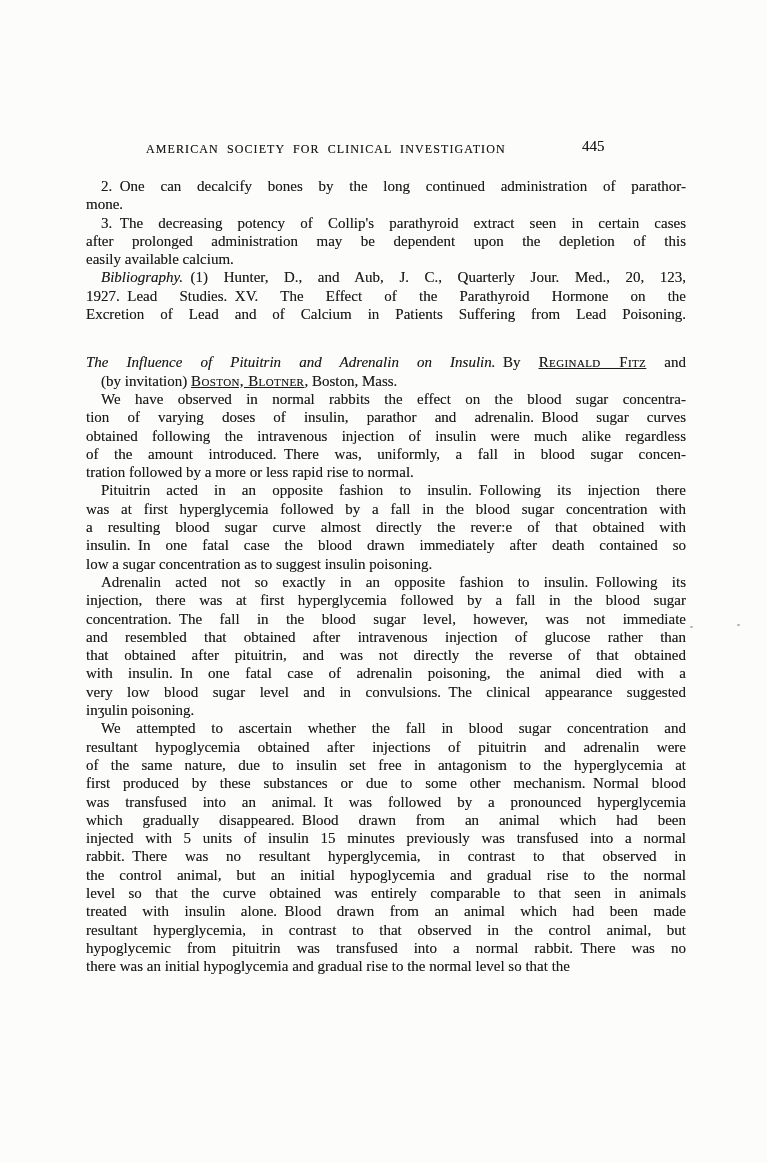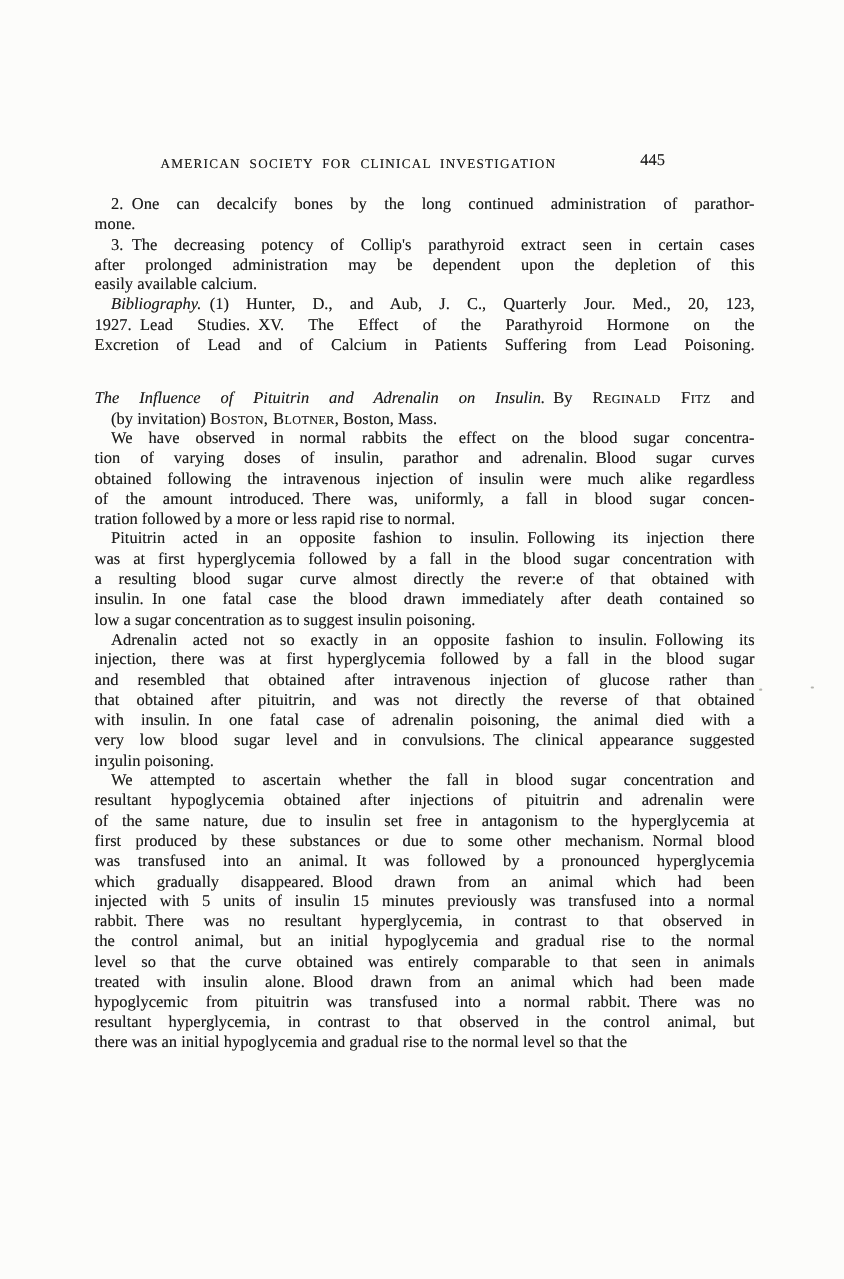--- a/index.html
+++ b/index.html
@@ -44,21 +44,21 @@
   .para { margin: 0; }
   .para.gap { margin-top: 30px; }
   .line {
     text-align: justify;
     text-align-last: justify;
   }
   .line.last { text-align-last: left; }
   .line.jlast { text-align-last: justify; }
   .line.indent { text-indent: 15px; }
   .i  { font-style: italic; }
-  .sc { font-variant: small-caps; letter-spacing: 0.4px; }
+  .sc { font-variant: small-caps; letter-spacing: 0.4px; text-decoration: underline; }
   
   .speck {
     position: absolute;
     width: 3px; height: 2px;
     background: #b5b5b0;
     border-radius: 1px;
   }
   .speck-a { left: 690px; top: 626px; }
   .speck-b { left: 737px; top: 624px; }
 </style>
@@ -101,40 +101,41 @@
       <div class="para">
         <div class="line indent">Pituitrin acted in an opposite fashion to insulin. Following its injection there</div>
         <div class="line">was at first hyperglycemia followed by a fall in the blood sugar concentration with</div>
         <div class="line">a resulting blood sugar curve almost directly the rever:e of that obtained with</div>
         <div class="line">insulin. In one fatal case the blood drawn immediately after death contained so</div>
         <div class="line last">low a sugar concentration as to suggest insulin poisoning.</div>
       </div>
       <div class="para">
         <div class="line indent">Adrenalin acted not so exactly in an opposite fashion to insulin. Following its</div>
         <div class="line">injection, there was at first hyperglycemia followed by a fall in the blood sugar</div>
+        <div class="line">concentration. The fall in the blood sugar level, however, was not immediate</div>
         <div class="line">and resembled that obtained after intravenous injection of glucose rather than</div>
         <div class="line">that obtained after pituitrin, and was not directly the reverse of that obtained</div>
         <div class="line">with insulin. In one fatal case of adrenalin poisoning, the animal died with a</div>
         <div class="line">very low blood sugar level and in convulsions. The clinical appearance suggested</div>
         <div class="line last">inʒulin poisoning.</div>
       </div>
       <div class="para">
         <div class="line indent">We attempted to ascertain whether the fall in blood sugar concentration and</div>
         <div class="line">resultant hypoglycemia obtained after injections of pituitrin and adrenalin were</div>
         <div class="line">of the same nature, due to insulin set free in antagonism to the hyperglycemia at</div>
         <div class="line">first produced by these substances or due to some other mechanism. Normal blood</div>
         <div class="line">was transfused into an animal. It was followed by a pronounced hyperglycemia</div>
         <div class="line">which gradually disappeared. Blood drawn from an animal which had been</div>
         <div class="line">injected with 5 units of insulin 15 minutes previously was transfused into a normal</div>
         <div class="line">rabbit. There was no resultant hyperglycemia, in contrast to that observed in</div>
         <div class="line">the control animal, but an initial hypoglycemia and gradual rise to the normal</div>
         <div class="line">level so that the curve obtained was entirely comparable to that seen in animals</div>
         <div class="line">treated with insulin alone. Blood drawn from an animal which had been made</div>
+        <div class="line">resultant hyperglycemia, in contrast to that observed in the control animal, but</div>
         <div class="line">hypoglycemic from pituitrin was transfused into a normal rabbit. There was no</div>
-        <div class="line">resultant hyperglycemia, in contrast to that observed in the control animal, but</div>
         <div class="line last">there was an initial hypoglycemia and gradual rise to the normal level so that the</div>
       </div>
     </div>
 
   <div class="speck speck-a"></div>
   <div class="speck speck-b"></div>
 
 </div>
 
 </body></html>

